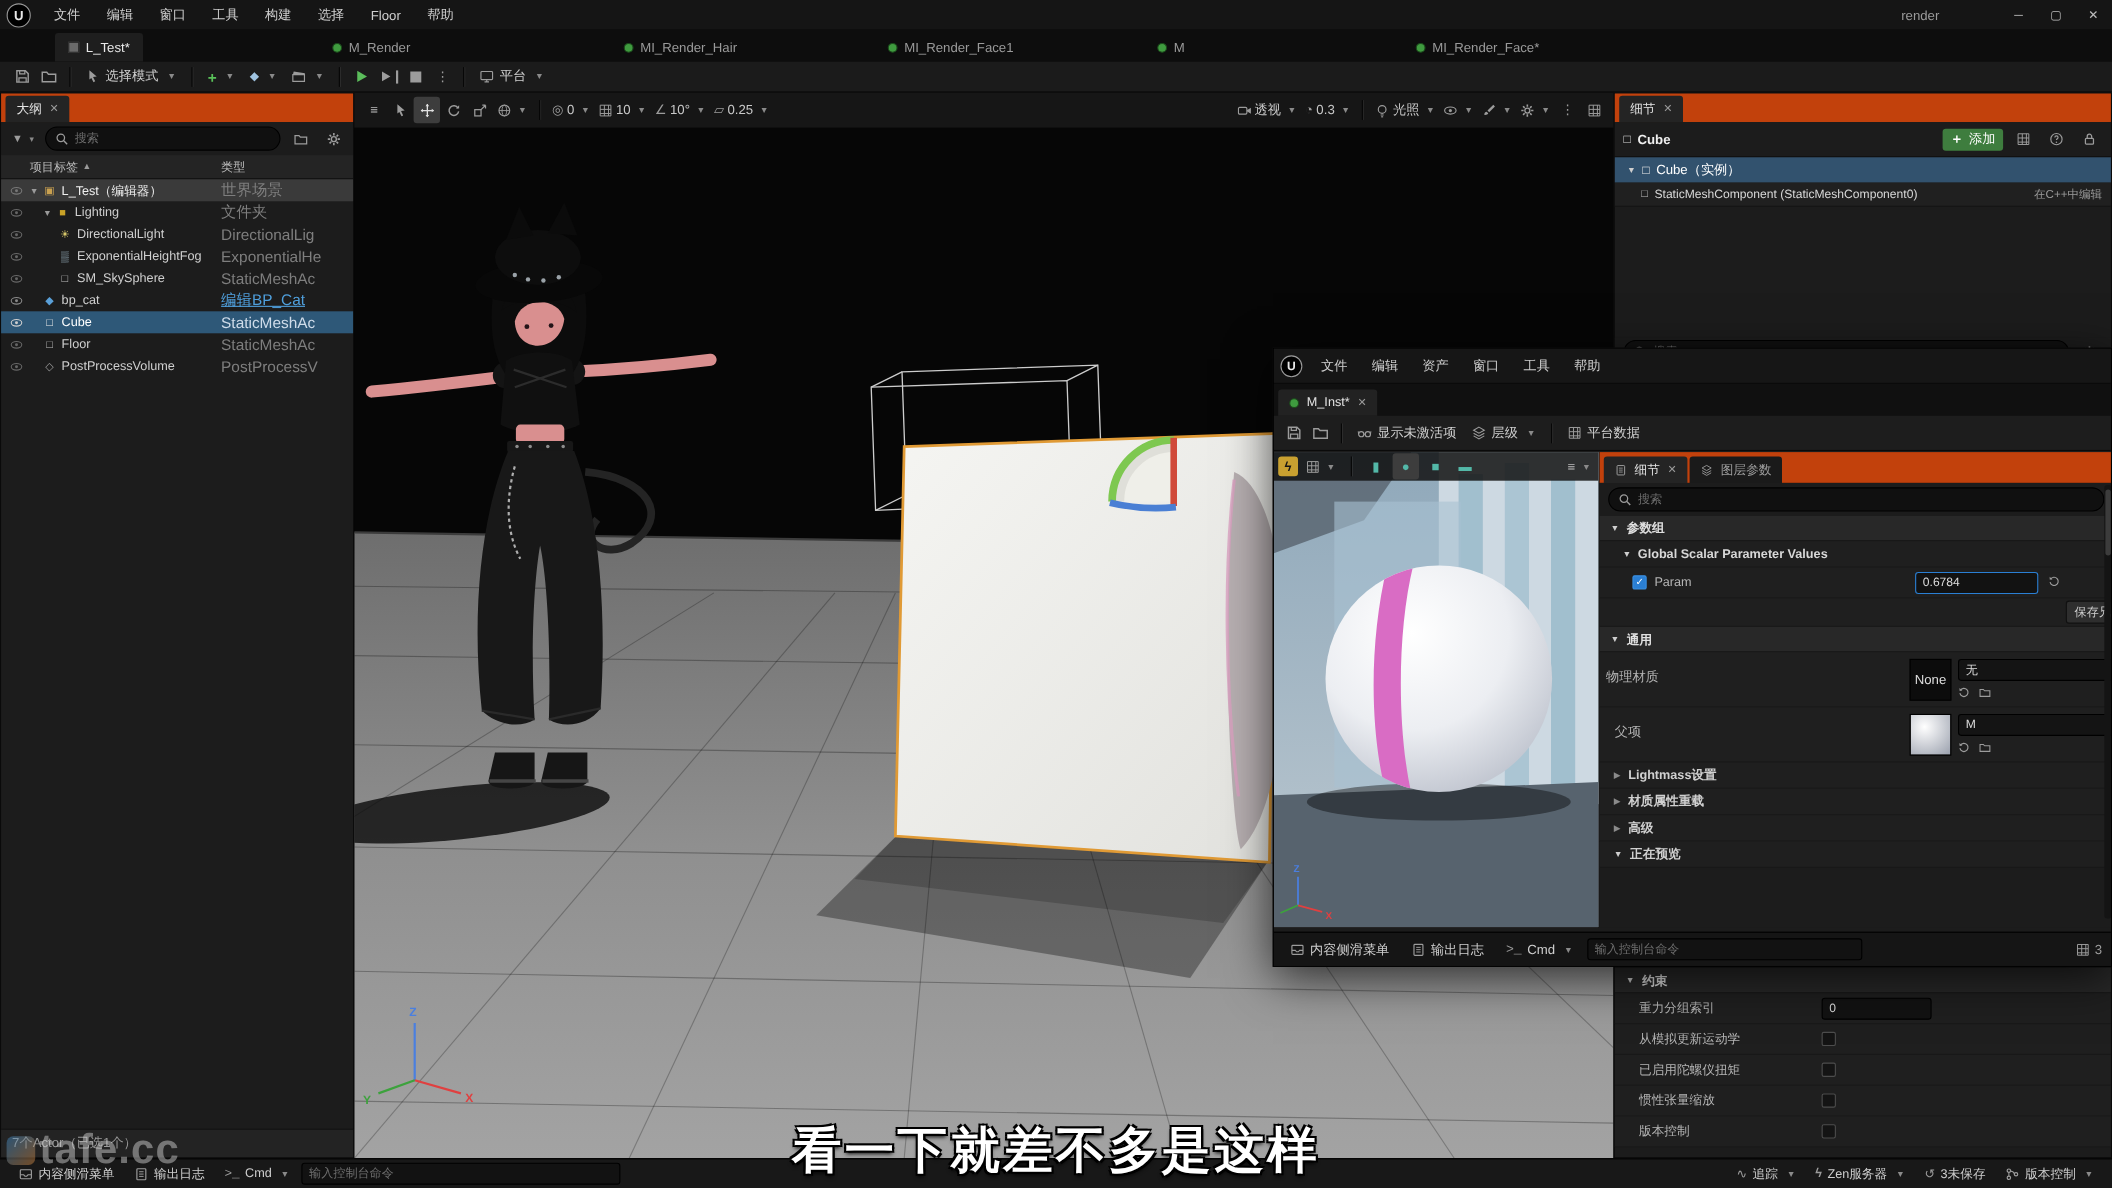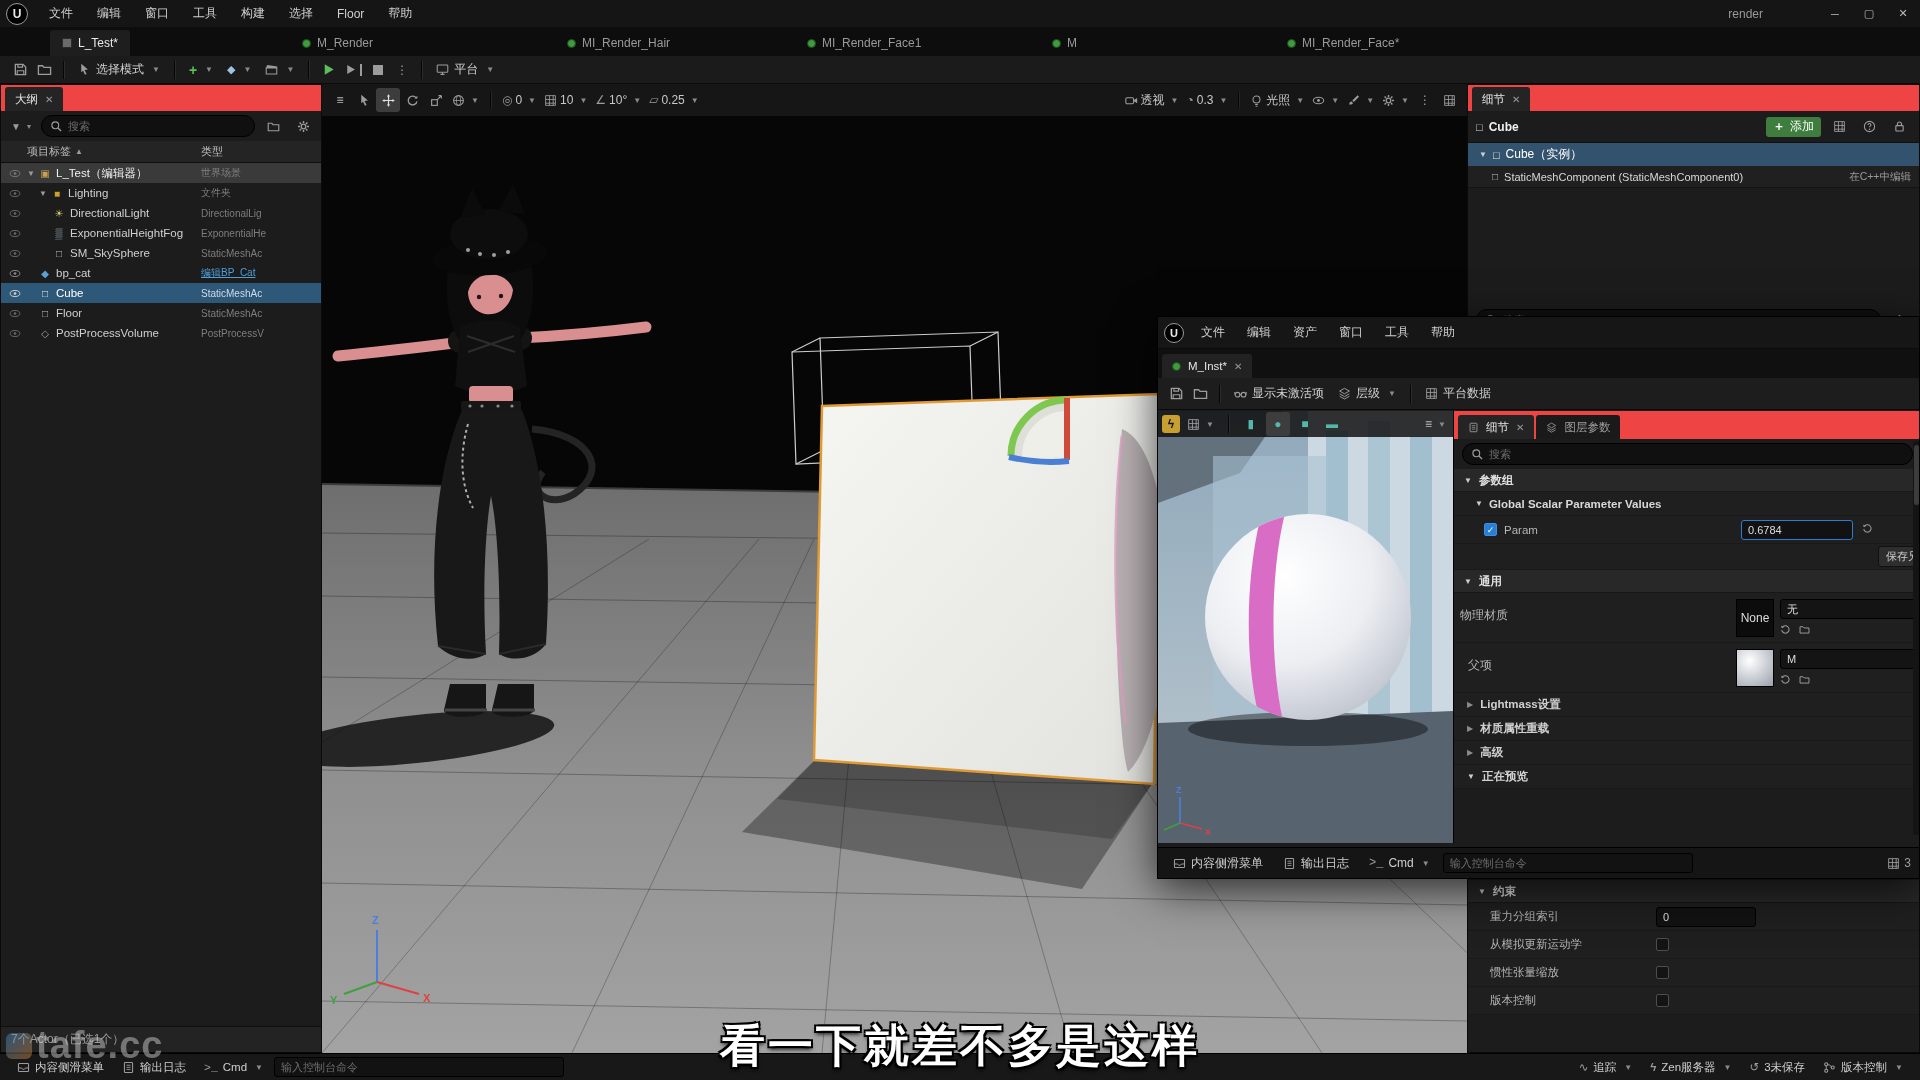--- a/index.html
+++ b/index.html
@@ -24,25 +24,25 @@
   .mitem{padding:0 11px;height:27px;display:flex;align-items:center;color:#cfcfcf}
   .winctl{margin-left:auto;display:flex;align-items:center}
   .winbtn{width:34px;height:27px;display:flex;align-items:center;justify-content:center;color:#bbb;font-size:11px}
   .assettabs{left:0;top:27px;width:1920px;height:29px;background:#0d0d0d;z-index:10}
   .atab{position:absolute;top:3px;height:26px;display:flex;align-items:center;gap:6px;padding:0 12px;color:#9a9a9a;border-radius:3px 3px 0 0}
   .atab.on{background:#1e1e1e;color:#e8e8e8}
   .adot{width:9px;height:9px;border-radius:50%;background:#3f9b3f;border:1px solid #1c4a1c;flex:none}
   .asq{width:10px;height:10px;background:#6a6a6a;border:1px solid #2a2a2a;flex:none}
   .maintb{left:0;top:56px;width:1920px;height:28px;background:#1b1b1b;display:flex;align-items:center;padding:0 8px;z-index:10;border-bottom:1px solid #0a0a0a}
   .panel{background:#1c1c1c;border:1px solid #0a0a0a}
-  .ptabstrip{height:26px;background:#ef4444;display:flex;align-items:flex-end;gap:2px;padding:2px 4px 0}
+  .ptabstrip{height:26px;background:#c2410c;display:flex;align-items:flex-end;gap:2px;padding:2px 4px 0}
   .ptab{display:flex;align-items:center;gap:7px;height:24px;padding:0 10px;background:#242424;color:#e4e4e4;border-radius:3px 3px 0 0;font-size:11.5px}
   .pclose{color:#9a9a9a;font-size:10px}
   .orow{height:20px;display:flex;align-items:center;position:relative;padding-left:4px;font-size:11.5px;color:#cfcfcf}
-  .orow .typ{position:absolute;left:200px;color:#7e7e7e;font-size:10px;white-space:nowrap}
+  .orow .typ{position:absolute;left:200px;color:#7e7e7e;font-size:14px;white-space:nowrap}
   .oeye{width:20px;display:flex;justify-content:center;color:#6f6f6f;flex:none}
   .ocaret{width:12px;font-size:8px;color:#9a9a9a;flex:none;text-align:center}
   .oico{width:16px;text-align:center;font-size:10px;flex:none;margin-right:3px}
   .colhdr{height:22px;background:#242424;display:flex;align-items:center;font-size:11px;color:#bdbdbd;position:relative;border-bottom:1px solid #0f0f0f}
   .sect{height:23px;display:flex;align-items:center;background:#282828;border-bottom:1px solid #171717;padding:0 7px;gap:7px;color:#e0e0e0;font-weight:bold;font-size:11.5px}
   .drow{display:flex;align-items:center;border-bottom:1px solid #191919;background:#1f1f1f;color:#bdbdbd;font-size:11.5px}
   .cb{width:13px;height:13px;border:1px solid #4d4d4d;background:#141414;border-radius:2px;flex:none}
   .cb.on{background:#2a7fd4;border-color:#3a8fe0;color:#fff;display:flex;align-items:center;justify-content:center;font-size:9px}
   .statusbar{left:0;top:1053px;width:1920px;height:27px;background:#181818;border-top:1px solid #000;display:flex;align-items:center;padding:0 10px;gap:4px;z-index:40;font-size:11.5px;color:#bdbdbd}
   .subtitle{left:0;top:1016px;width:1920px;text-align:center;z-index:50;font-size:45px;font-weight:bold;color:#fff;letter-spacing:3px;pointer-events:none;
@@ -683,20 +683,24 @@
       <div class="sect">
           <span class="caret" style="color:#cfcfcf">▼</span>
           <span>约束</span>
         </div>
       <div class="drow" style="height:28px;padding-left:22px">
         <span class="lbl">重力分组索引</span>
         <input class="inp abs" style="left: 188px; width: 100px;" value="0">
       </div>
       <div class="drow" style="height:28px;padding-left:22px;position:relative">
         <span class="lbl">从模拟更新运动学</span>
+        <span class="cb abs" style="left:188px"></span>
+      </div>
+      <div class="drow" style="height:28px;padding-left:22px;position:relative">
+        <span class="lbl">已启用陀螺仪扭矩</span>
         <span class="cb abs" style="left:188px"></span>
       </div>
       <div class="drow" style="height:28px;padding-left:22px;position:relative">
         <span class="lbl">惯性张量缩放</span>
         <span class="cb abs" style="left:188px"></span>
       </div>
       <div class="drow" style="height:28px;padding-left:22px;position:relative">
         <span class="lbl">版本控制</span>
         <span class="cb abs" style="left:188px"></span>
       </div>

